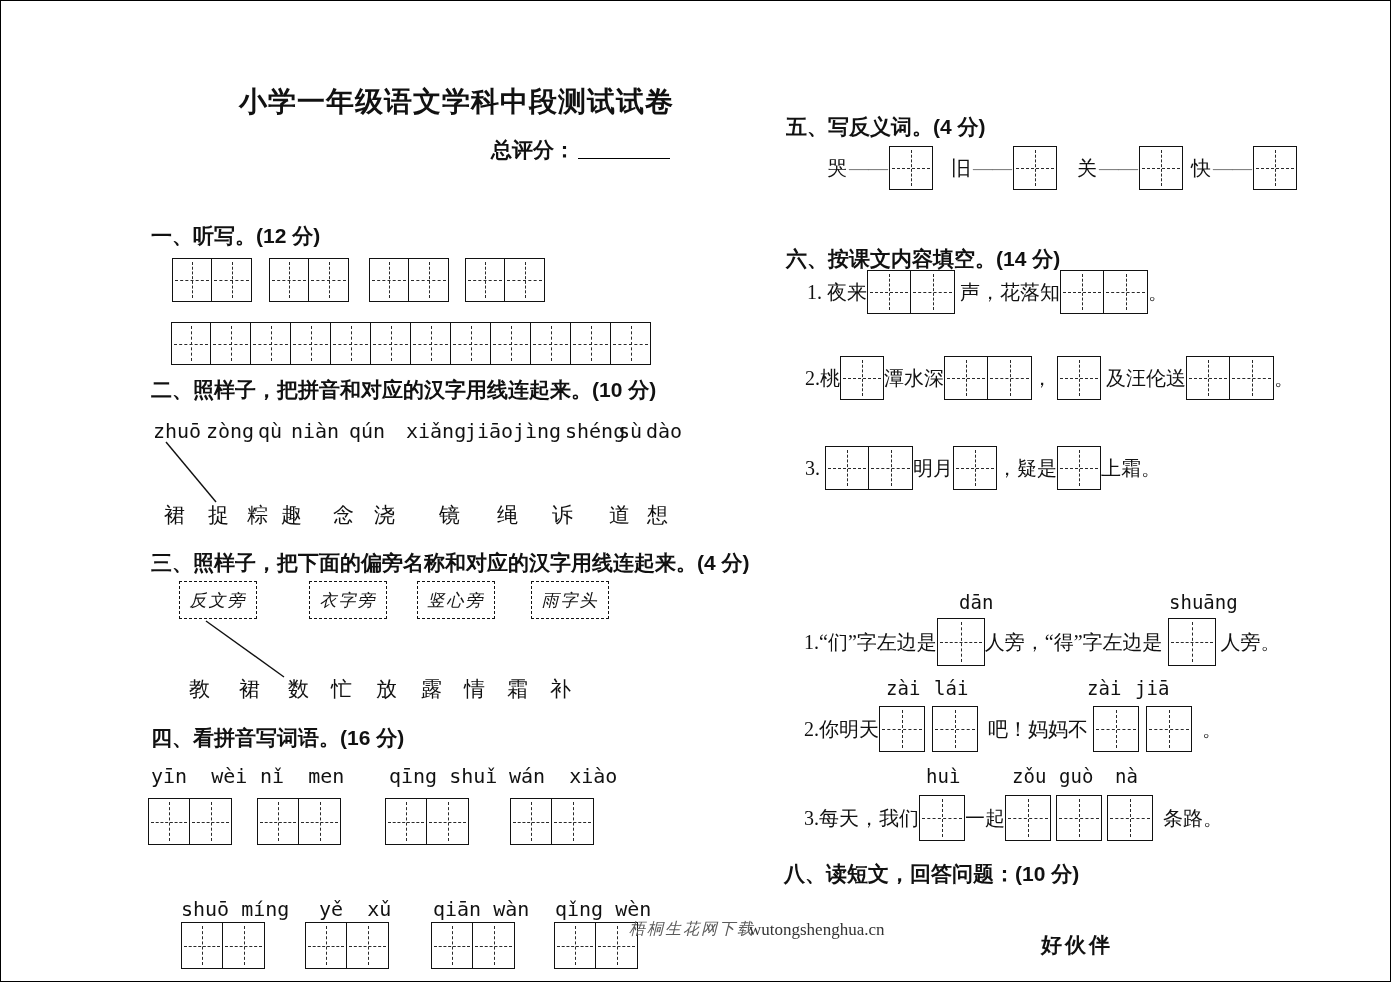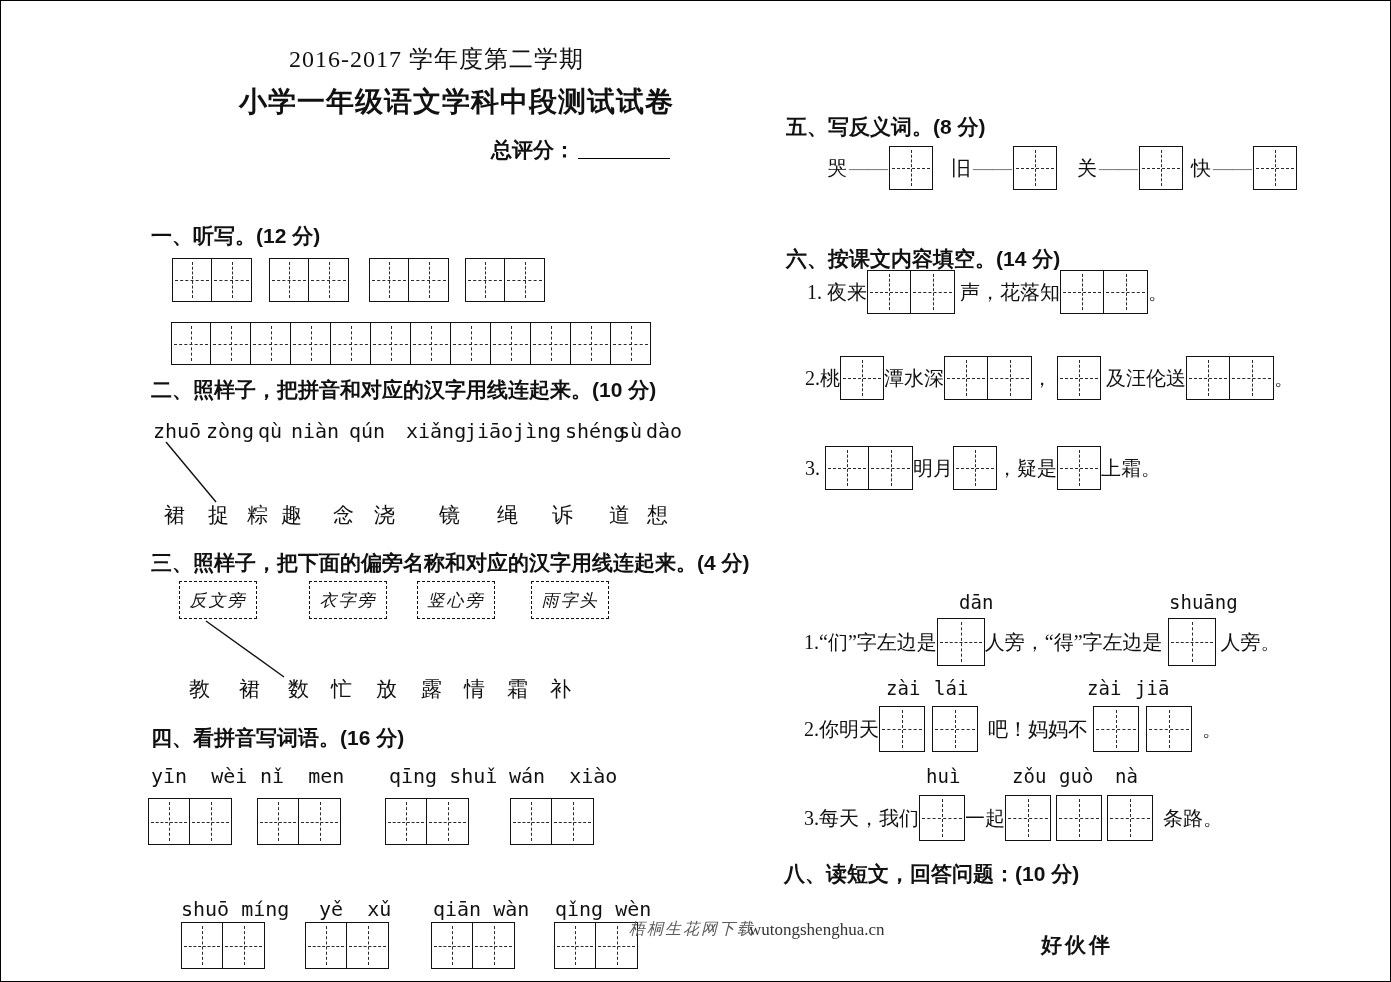--- a/index.html
+++ b/index.html
@@ -43,21 +43,20 @@
   .watermark-cn{font-size:16px;color:#5a5a5a;letter-spacing:2px;font-style:italic;}
   .watermark-url{font-size:17px;color:#333;}
   .passage-title{font-size:21px;font-weight:bold;letter-spacing:3px;margin-top:38px;}
   svg.overlay{position:absolute;left:0;top:0;pointer-events:none;}
 </style>
 </head>
 <body>
 
 <div class="sheet">
 
-  <div class="abs songti doc-term" style="left:288px;top:42px;">2016-2017 学年度第二学期</div>
   <div class="abs heiti doc-title" style="left:238px;top:82px;">小学一年级语文学科中段测试试卷</div>
   <div class="abs heiti score-label" style="left:490px;top:135px;">总评分：</div>
   <div class="abs score-line" style="left:577px;top:134px;width:92px;height:23px;"></div>
 
   <div class="abs heiti sec-heading" style="left:150px;top:221px;">一、听写。(12 分)</div>
   <div class="tzgrid" style="left:171px;top:257px;">
       <div class="tz" style="width: 40px; height: 44px;"></div>
       <div class="tz" style="width: 40px; height: 44px;"></div>
     </div>
   <div class="tzgrid" style="left:268px;top:257px;">
@@ -174,21 +173,21 @@
       <div class="tz" style="width: 42px; height: 47px;"></div>
     </div>
   <div class="tzgrid" style="left:553px;top:921px;">
       <div class="tz" style="width: 42px; height: 47px;"></div>
       <div class="tz" style="width: 42px; height: 47px;"></div>
     </div>
 
   <div class="abs songti watermark-cn" style="left:628px;top:918px;">梧桐生花网下载</div>
   <div class="abs watermark-url" style="left:748px;top:919px;text-align:center;">wutongshenghua.cn</div>
 
-  <div class="abs heiti sec-heading" style="left:785px;top:112px;">五、写反义词。(8 分)</div>
+  <div class="abs heiti sec-heading" style="left:785px;top:112px;">五、写反义词。(4 分)</div>
   <div class="antonym-item" style="left:826px;top:145px;">
     <span class="songti">哭</span>
       <span class="antonym-dash">——</span>
       <span class="tzgrid" style="position:static;">
         <div class="tz" style="width: 44px; height: 44px;"></div>
       </span>
   </div>
   <div class="antonym-item" style="left:950px;top:145px;">
     <span class="songti">旧</span>
       <span class="antonym-dash">——</span>

